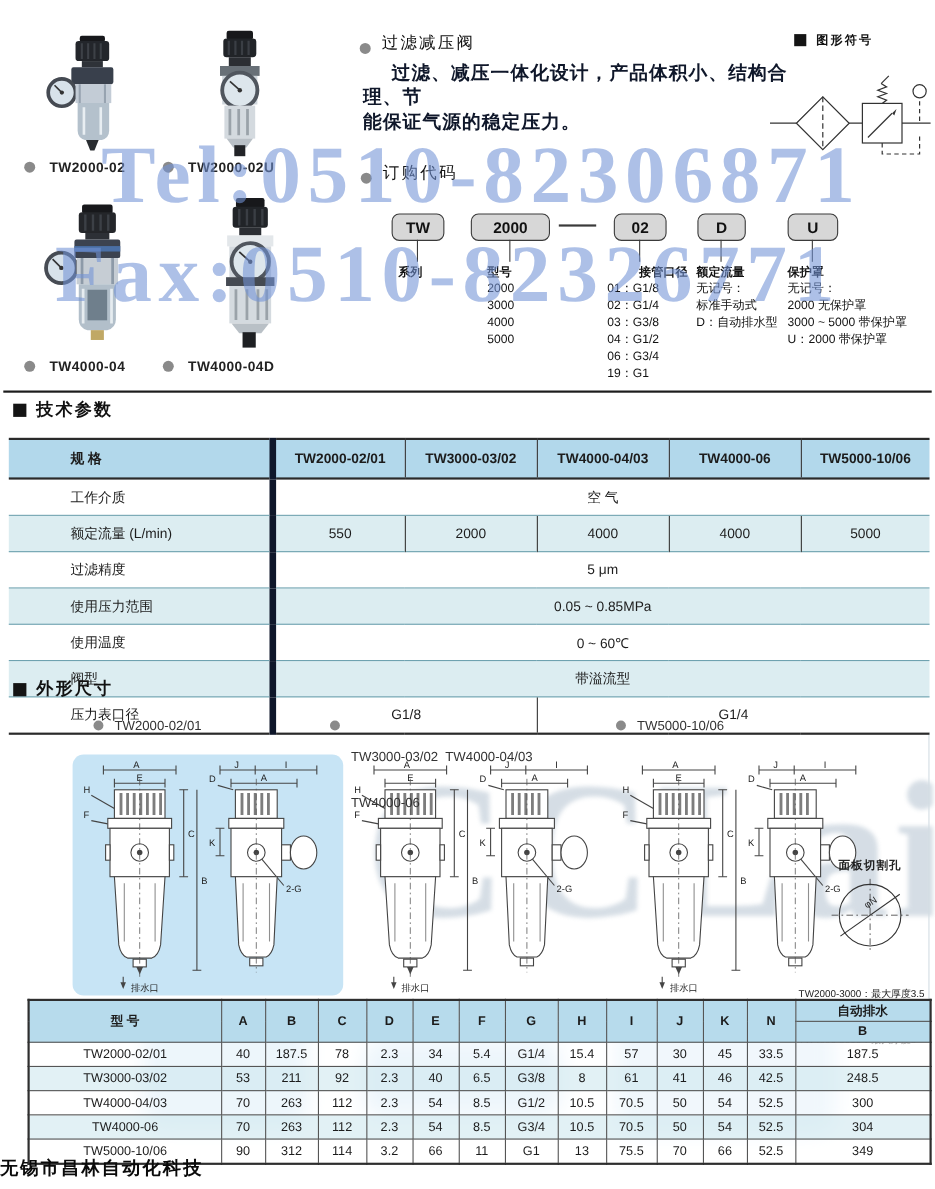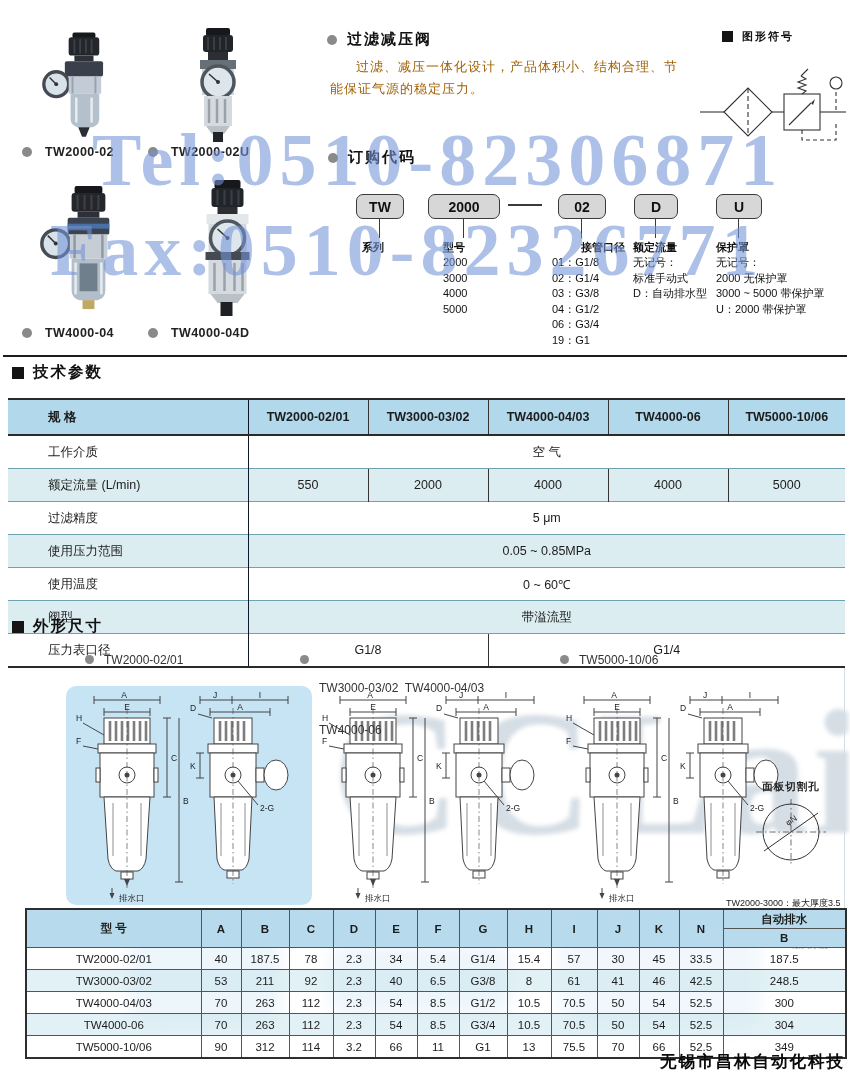--- a/index.html
+++ b/index.html
@@ -13,26 +13,26 @@
   .wm-tel{left:92px;top:118px;font-size:74px;letter-spacing:6px}
   .wm-fax{left:50px;top:208px;font-size:74px;letter-spacing:6px}
   .cclair{position:absolute;left:332px;top:648px;width:516px;height:262px;overflow:hidden;
           z-index:1;pointer-events:none;font-family:"Liberation Serif",serif;font-weight:700;
           font-size:178px;line-height:250px;color:#9db0c2;opacity:.42;filter:blur(2px);letter-spacing:4px}
   .blob{position:absolute;z-index:1;pointer-events:none;background:rgba(150,200,235,.38);filter:blur(9px);border-radius:18px}
 
   
   .dot{width:10px;height:10px;border-radius:50%;background:#8a8a8a;display:inline-block;flex:none}
   .sqm{width:12px;height:12px;background:#141414;display:inline-block;flex:none}
-  .bullet-head{position:absolute;display:flex;align-items:center;gap:10px;font-weight:bold;
+  .bullet-head{position:absolute;display:flex;align-items:flex-end;gap:10px;font-weight:normal;
                font-size:15px;letter-spacing:2px;color:#111;z-index:5}
   .sec-head{position:absolute;display:flex;align-items:center;gap:9px;font-weight:bold;
             font-size:15.5px;letter-spacing:2px;color:#111;z-index:5}
-  .intro{position:absolute;left:330px;top:56px;width:396px;font-size:13px;font-weight:400;
-         line-height:22px;letter-spacing:1px;color:#a16207;z-index:5}
+  .intro{position:absolute;left:330px;top:56px;width:396px;font-size:17px;font-weight:700;
+         line-height:22px;letter-spacing:1px;color:#0f172a;z-index:5}
   .prod-label{position:absolute;display:flex;align-items:center;gap:13px;font-size:12.5px;
               font-weight:bold;letter-spacing:.4px;color:#222;z-index:5}
   .grp-label{position:absolute;display:flex;align-items:flex-start;gap:10px;font-size:12px;
              color:#333;z-index:5;white-space:pre}
   .grp-label .dot{margin-top:2px;width:9px;height:9px}
 
   
   .ord-box{position:absolute;height:23px;background:#d7d7d7;border:1.6px solid #3a3a3a;border-radius:7px;
            display:flex;align-items:center;justify-content:center;font-weight:bold;font-size:14px;z-index:5}
   .ord-dash{position:absolute;left:508px;top:204px;width:34px;height:2px;background:#3a3a3a;z-index:5}
@@ -43,21 +43,21 @@
 
   .hr-line{position:absolute;left:3px;top:355px;width:844px;height:2px;background:#1c1c1c}
 
   
   .tech-table{position:absolute;left:8px;top:398px;width:837px;border-collapse:collapse;
               table-layout:fixed;font-size:12.5px;z-index:5;background:#fff}
   .tech-table td{height:26px;text-align:center;border-top:1px solid #6fa2b0;color:#1c1c1c;padding:3px 0}
   .tech-table tr.hd td{background:#b2d8eb;border-top:2.5px solid #2a2a2a;border-bottom:2px solid #2a2a2a;
                        font-weight:bold;height:28px}
   .tech-table tr.last td{border-bottom:2px solid #2a2a2a}
-  .tech-table td.lbl{text-align:left;padding-left:40px;border-right:1px solid #0f172a}
+  .tech-table td.lbl{text-align:left;padding-left:56px;border-right:6px solid #0f172a}
   .tech-table tr.alt td{background:#dcedf1}
   .tech-table td.bl{border-left:1px solid #333}
 
   
   .blue-panel{position:absolute;left:66px;top:686px;width:246px;height:219px;background:#c7e4f5;
               border-radius:10px;z-index:2}
   .drawing-slot{position:absolute;width:236px;height:216px;z-index:3}
   .dwg{width:100%;height:100%}
   .dwg .ln{stroke:#444;stroke-width:1;fill:none}
   .dwg .fw{stroke:#444;stroke-width:1;fill:#fff}
@@ -71,21 +71,21 @@
 
   
   .dims-table{position:absolute;left:25px;top:908px;width:820px;border-collapse:collapse;table-layout:fixed;
               font-size:11.5px;z-index:5}
   .dims-table th,.dims-table td{border:1px solid #555;text-align:center;color:#1c1c1c;padding:0;background:rgba(255,255,255,.55)}
   .dims-table th{background:#b7dbec;height:18px;font-weight:bold;font-size:11.5px}
   .dims-table td{height:21px}
   .dims-table tr.alt td{background:rgba(219,238,243,.8)}
   .dims-table{border:2px solid #2e2e2e}
 
-  .footer{position:absolute;left:0;top:1051px;width:845px;text-align:right;font-size:16.5px;
+  .footer{position:absolute;left:0;top:1051px;width:845px;text-align:left;font-size:16.5px;
           font-weight:bold;letter-spacing:2px;color:#0a0a0a;z-index:6}
 
   
   .prod{position:absolute;z-index:4}
 </style>
 </head>
 <body>
 
 <div class="page">
 

